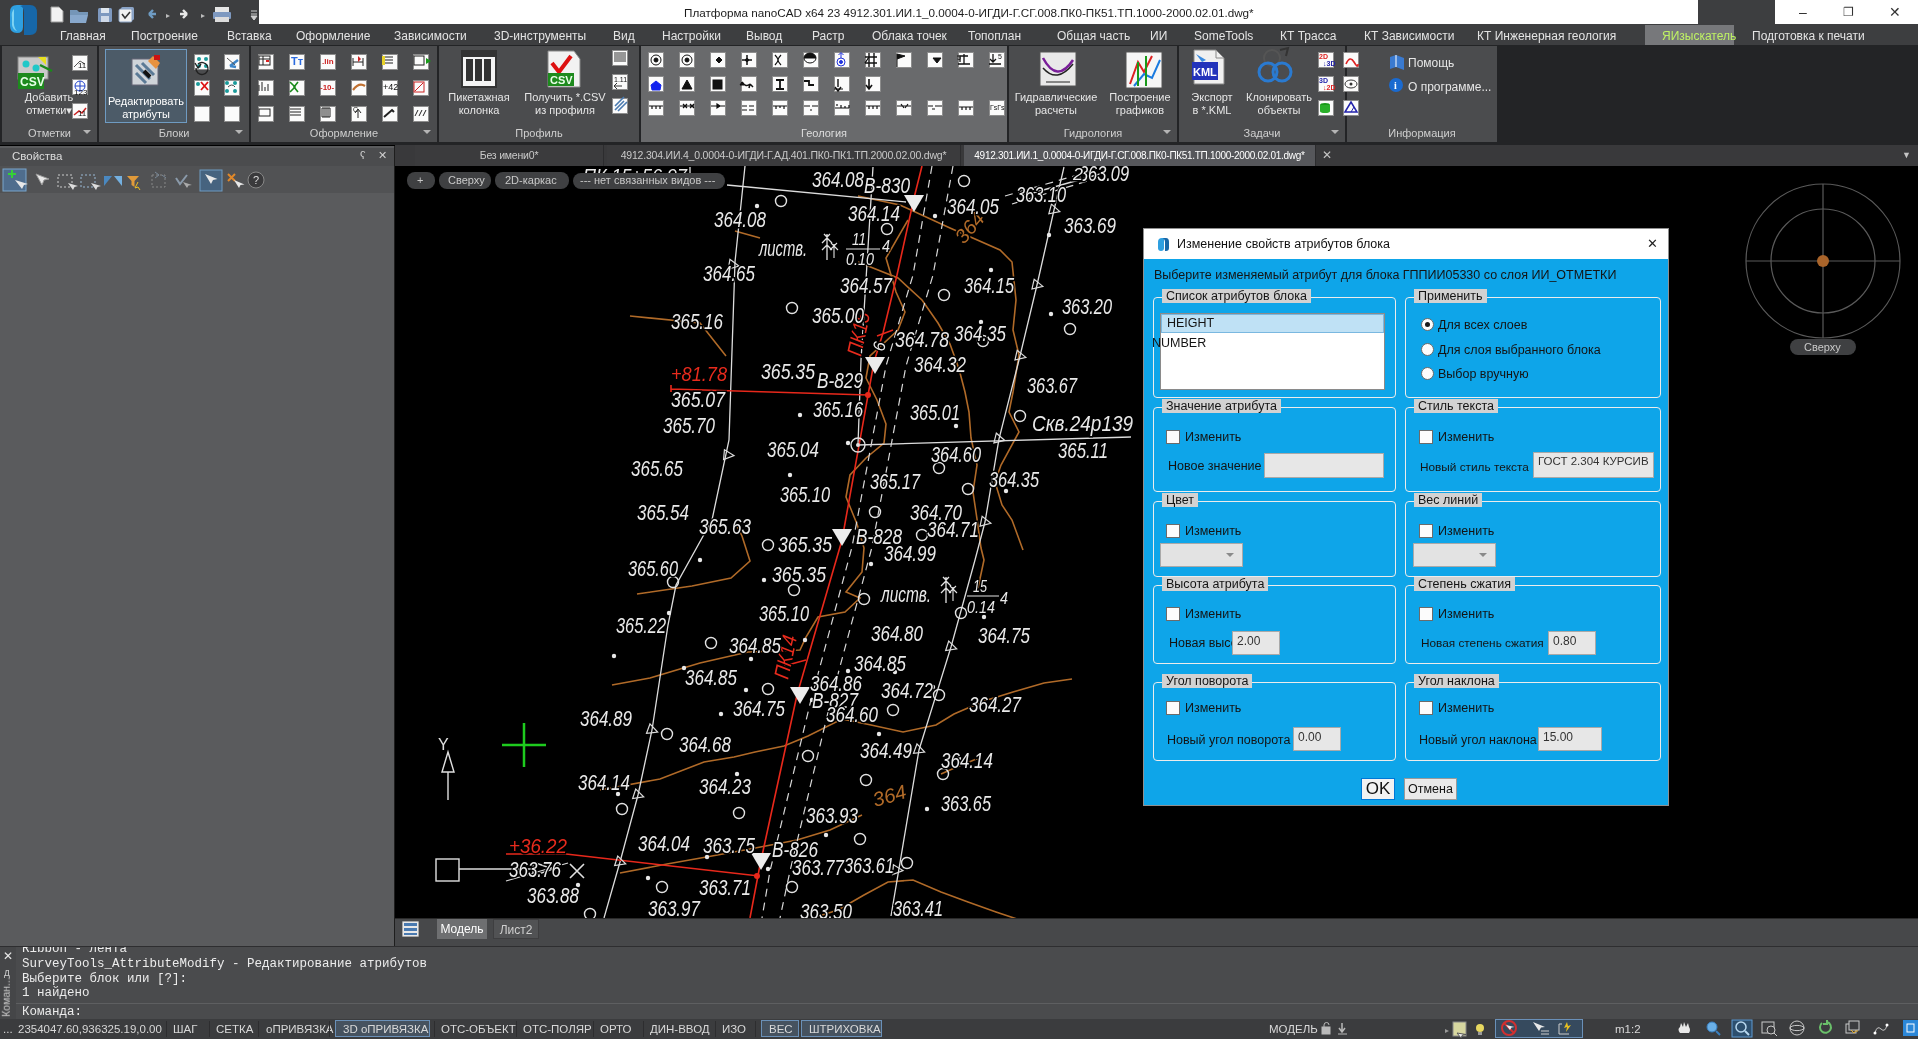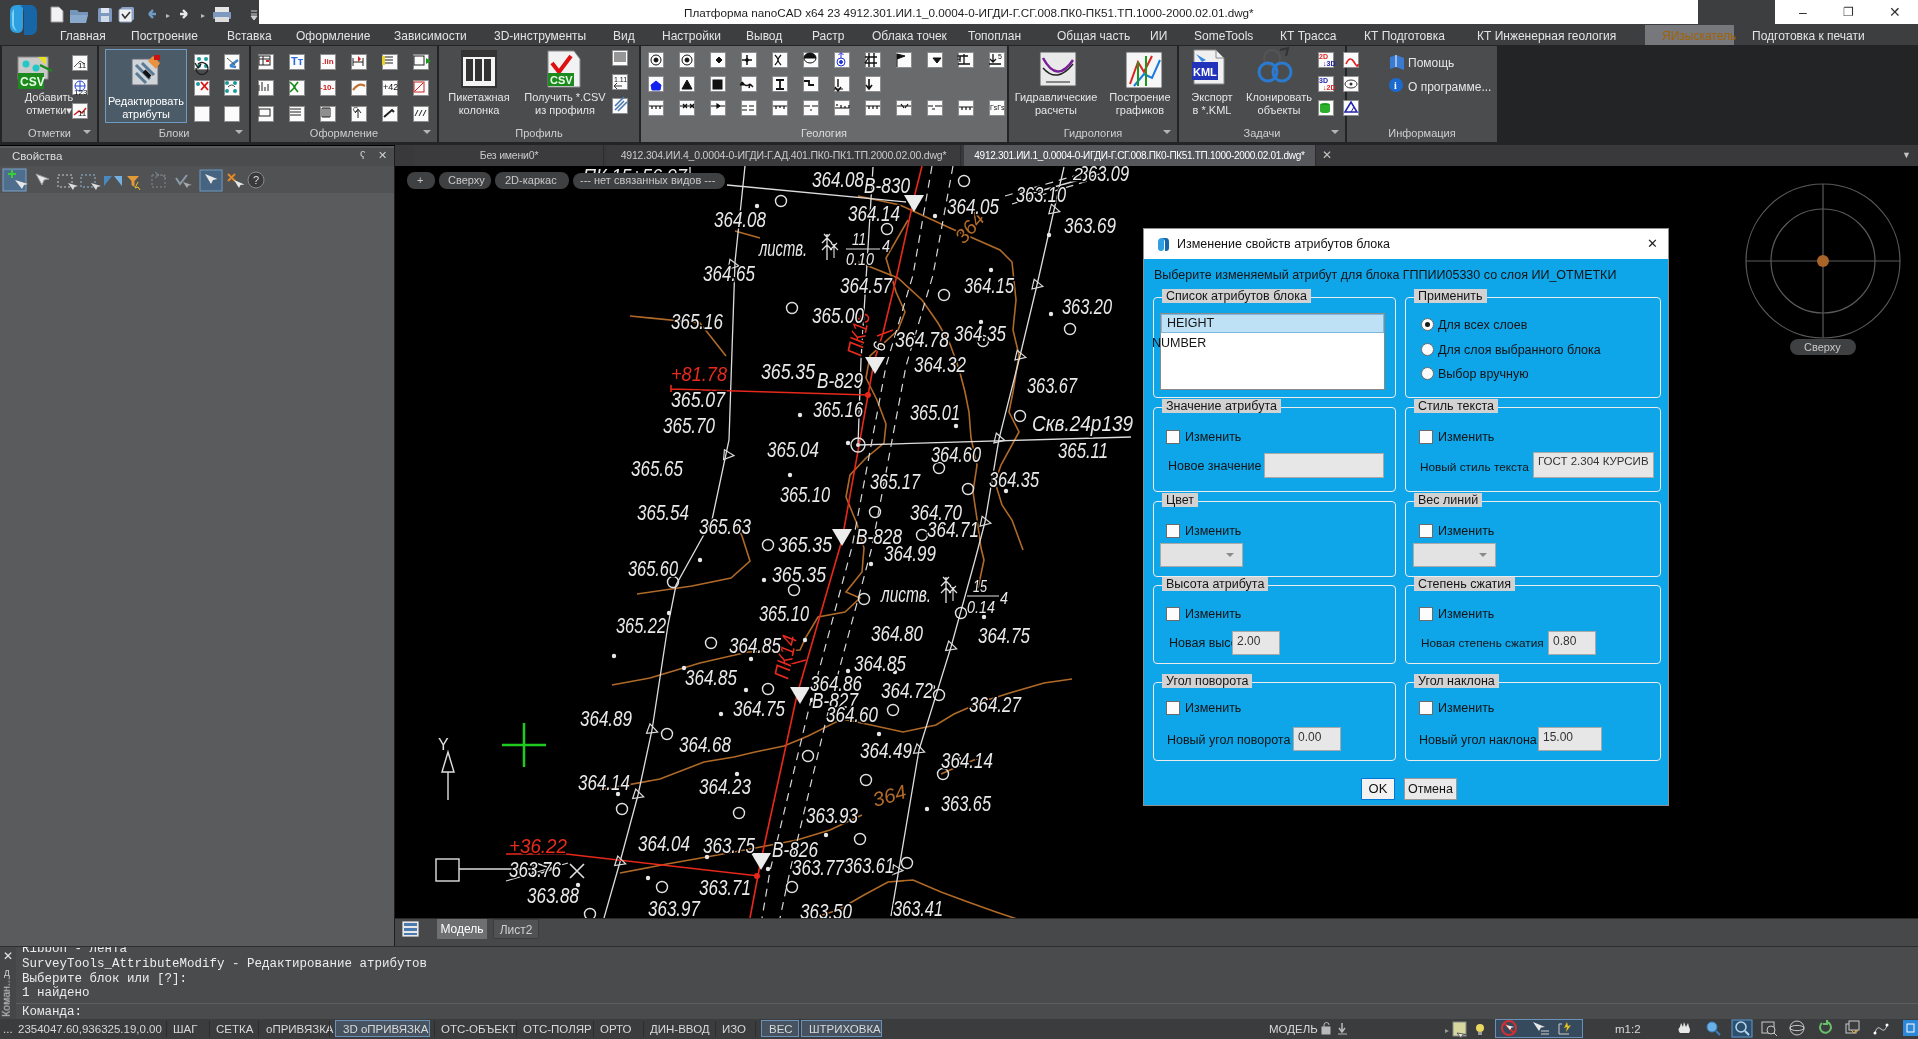--- a/index.html
+++ b/index.html
@@ -103,23 +103,23 @@
 <div class="menu" style="left:613px">Вид</div>
 <div class="menu" style="left:662px">Настройки</div>
 <div class="menu" style="left:746px">Вывод</div>
 <div class="menu" style="left:812px">Растр</div>
 <div class="menu" style="left:872px">Облака точек</div>
 <div class="menu" style="left:968px">Топоплан</div>
 <div class="menu" style="left:1057px">Общая часть</div>
 <div class="menu" style="left:1150px">ИИ</div>
 <div class="menu" style="left:1194px">SomeTools</div>
 <div class="menu" style="left:1280px">КТ Трасса</div>
-<div class="menu" style="left:1364px">КТ Подготовка</div>
+<div class="menu" style="left:1364px">КТ Зависимости</div>
 <div class="menu" style="left:1477px">КТ Инженерная геология</div>
-<div class="menu" style="left:1662px;color:#a16207">ЯИзыскатель</div>
+<div class="menu" style="left:1662px;color:#bef264">ЯИзыскатель</div>
 <div class="menu" style="left:1752px">Подготовка к печати</div>
 
 <div class="ab" id="ribbon"></div>
 <div class="rp" style="left:2px;width:95px">
     <div class="rlabel">Отметки</div>
     <div class="rarr"></div>
   </div>
 <div class="rp" style="left:99px;width:150px">
     <div class="rlabel">Блоки</div>
     <div class="rarr"></div>
@@ -941,15 +941,15 @@
     <div class="dlab" style="left:41px;top:472px">Изменить</div>
  <div class="dlab" style="left:23px;top:504px">Новый угол поворота</div>
  <div class="din" style="left:149px;top:498px;width:48px;height:24px">0.00</div>
  <div class="grp" style="left:261px;top:453px;width:256px;height:79px">
       <span>Угол наклона</span>
     </div>
  <div class="cb" style="left:275px;top:472px"></div>
     <div class="dlab" style="left:294px;top:472px">Изменить</div>
  <div class="dlab" style="left:275px;top:504px">Новый угол наклона</div>
  <div class="din" style="left:394px;top:498px;width:64px;height:24px">15.00</div>
- <div class="ab" style="left:217px;top:549px;width:34px;height:22px;background:#f2f2f2;border:1px solid #0078d7;font-size:13px;color:#111;text-align:center;line-height:20px">OK</div>
+ <div class="ab" style="left:217px;top:549px;width:34px;height:22px;background:#f2f2f2;border:1px solid #0078d7;font-size:17px;color:#111;text-align:center;line-height:20px">OK</div>
  <div class="ab" style="left:260px;top:549px;width:53px;height:22px;background:#e9e9e9;border:1px solid #9a9a9a;font-size:12.5px;color:#111;text-align:center;line-height:20px">Отмена</div>
 </div>
 
 </body></html>

